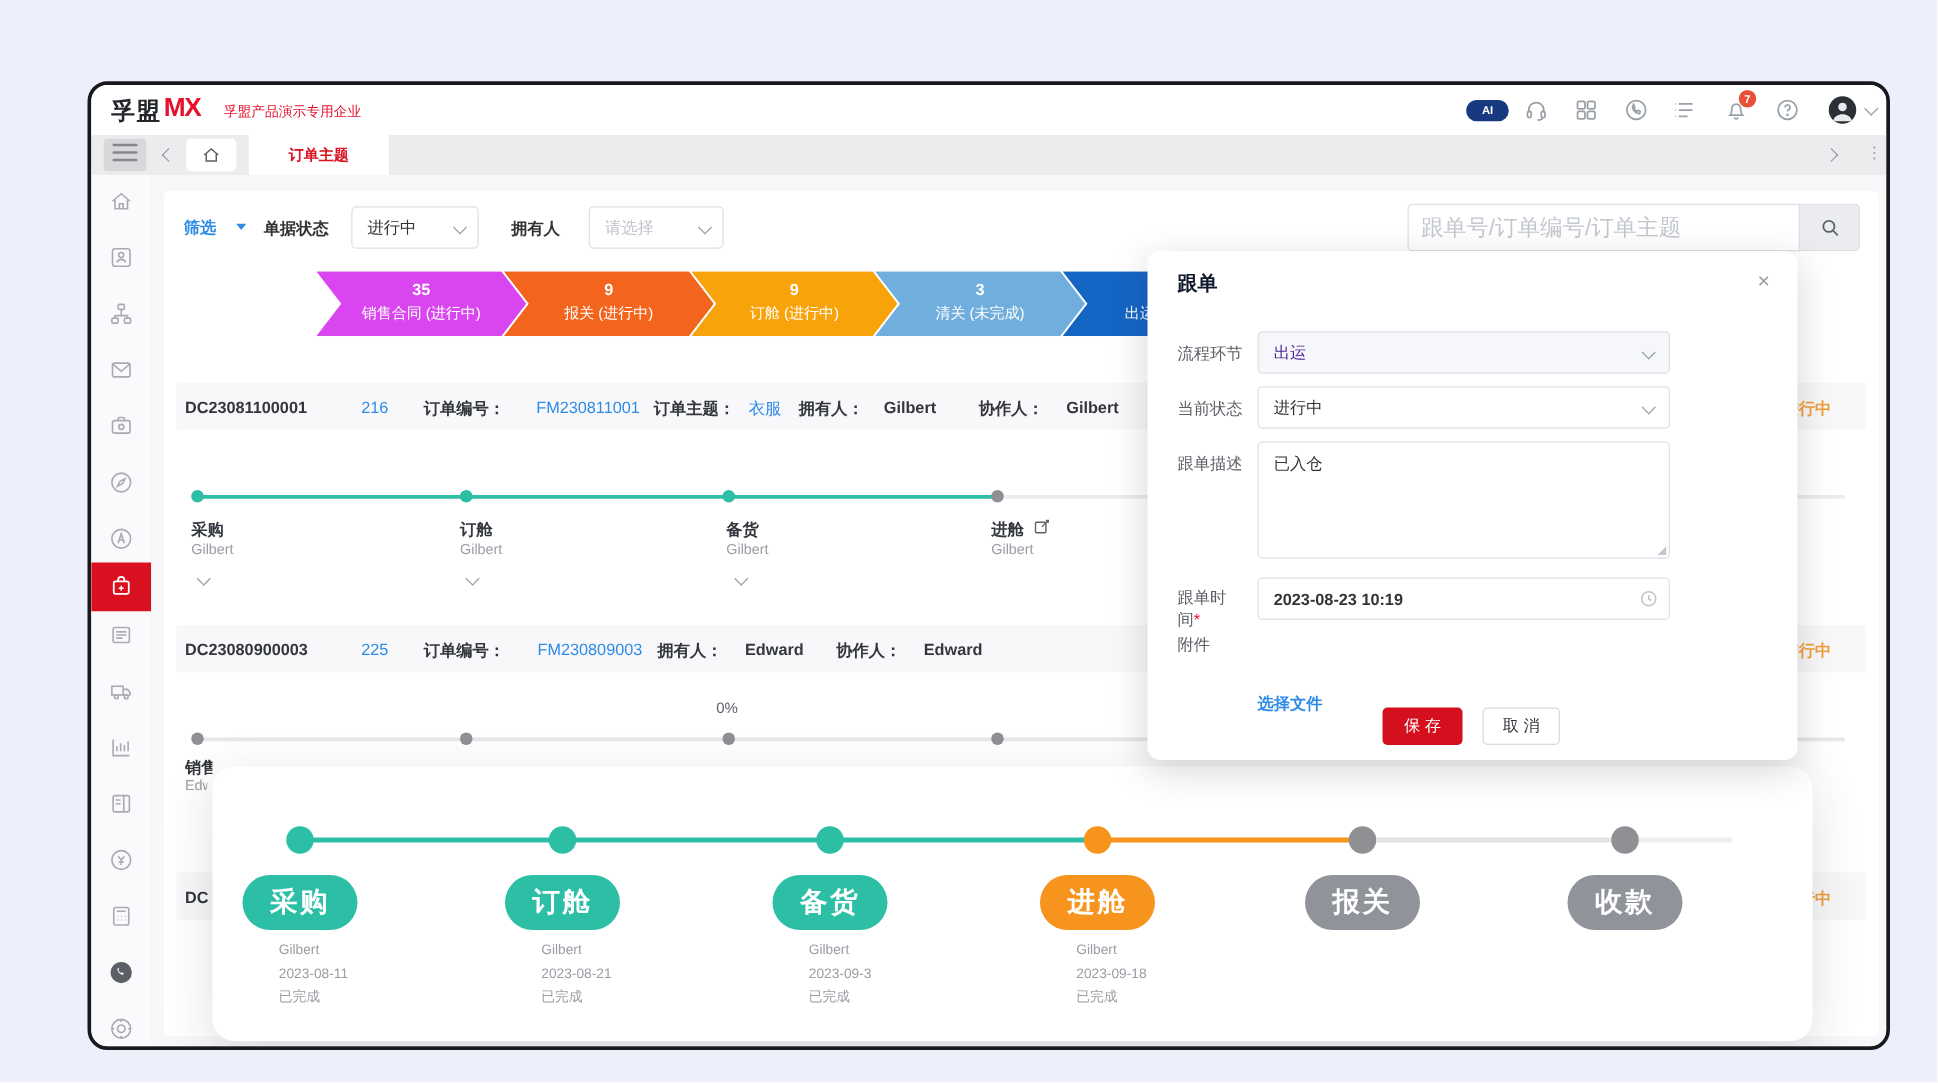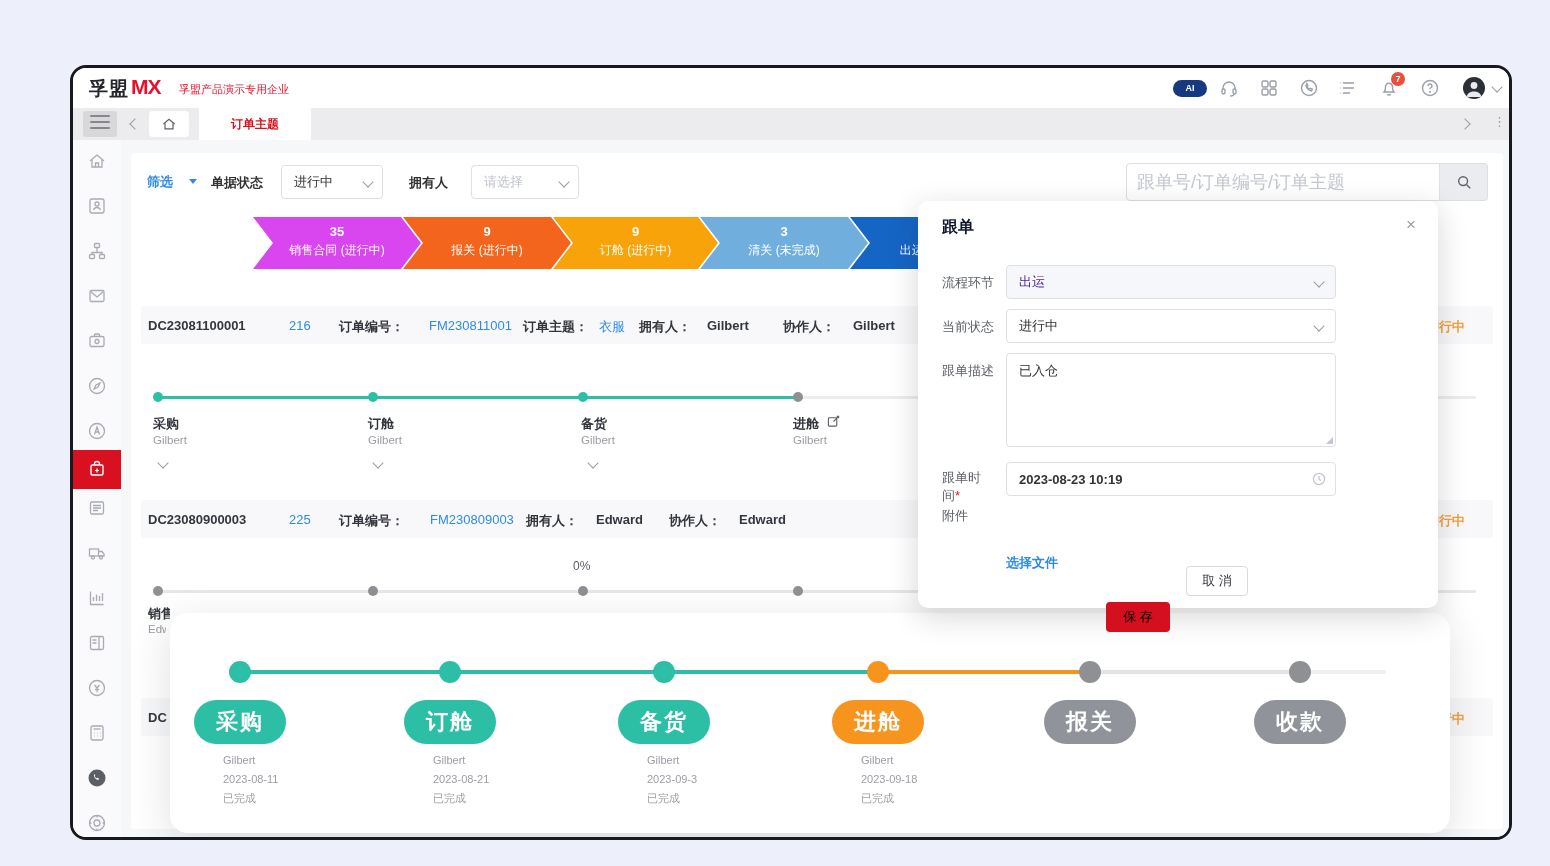--- a/index.html
+++ b/index.html
@@ -428,18 +428,18 @@
     <span class="m-lbl" style="top:286px;"><span>间</span><span class="req">*</span></span>
     <input class="m-ctl" style="top: 261px; height: 34px; padding: 0px 30px 0px 12px; font-family: inherit; outline: none; font-weight: 600;" value="2023-08-23 10:19">
     <svg class="abs" style="left:394px;top:271px;" viewBox="0 0 14 14" width="14" height="14" fill="none" stroke="#c0c4cc" stroke-width="1.2">
           <circle cx="7" cy="7" r="5.6"></circle>
           <path d="M7 4v3.2l2 1.2"></path>
         </svg>
 
     <span class="m-lbl" style="top:306px;">附件</span>
     <span class="abs blue" style="left:88px;top:306px;font-size:13px;font-weight:700;margin-top:47px;">选择文件</span>
 
-    <div class="m-btn" style="left:188px;top:365px;width:64px;background:#d40f1e;color:#000000;margin-top:36px;">保 存</div>
+    <div class="m-btn" style="left:188px;top:365px;width:64px;background:#d40f1e;color:#ffffff;">保 存</div>
     <div class="m-btn" style="left:268px;top:365px;width:62px;background:#fff;border:1px solid #d9d9de;color:#33373d;box-sizing:border-box;line-height:28px;">取 消</div>
   </div>
 
 </div>
 </div>
 
 </body></html>

